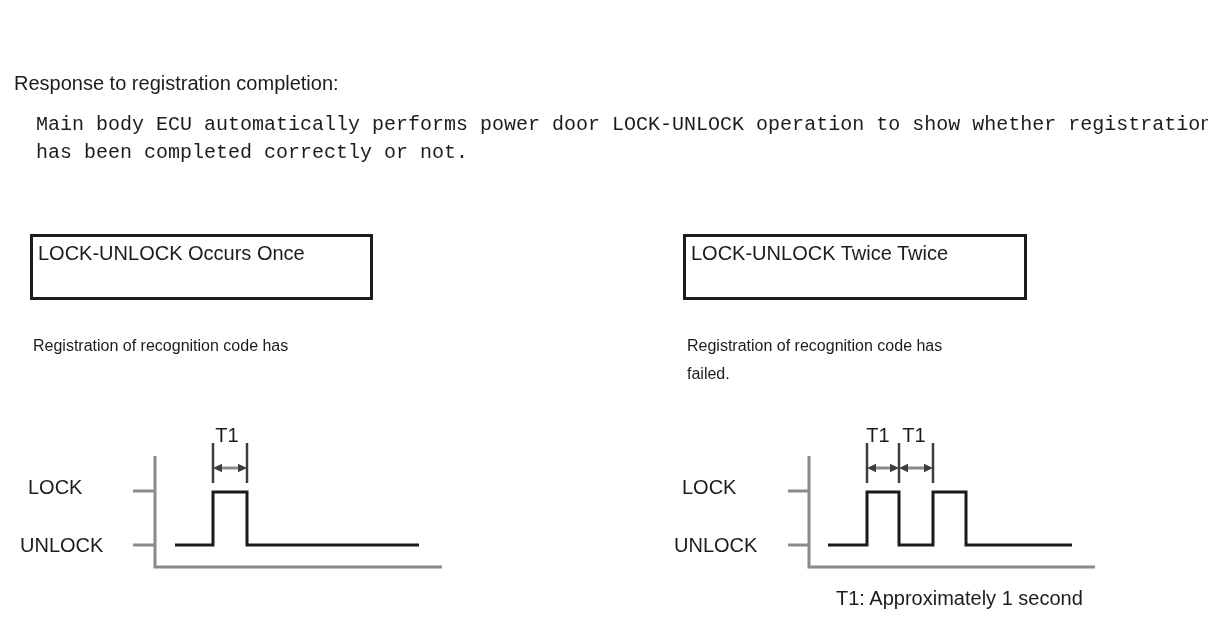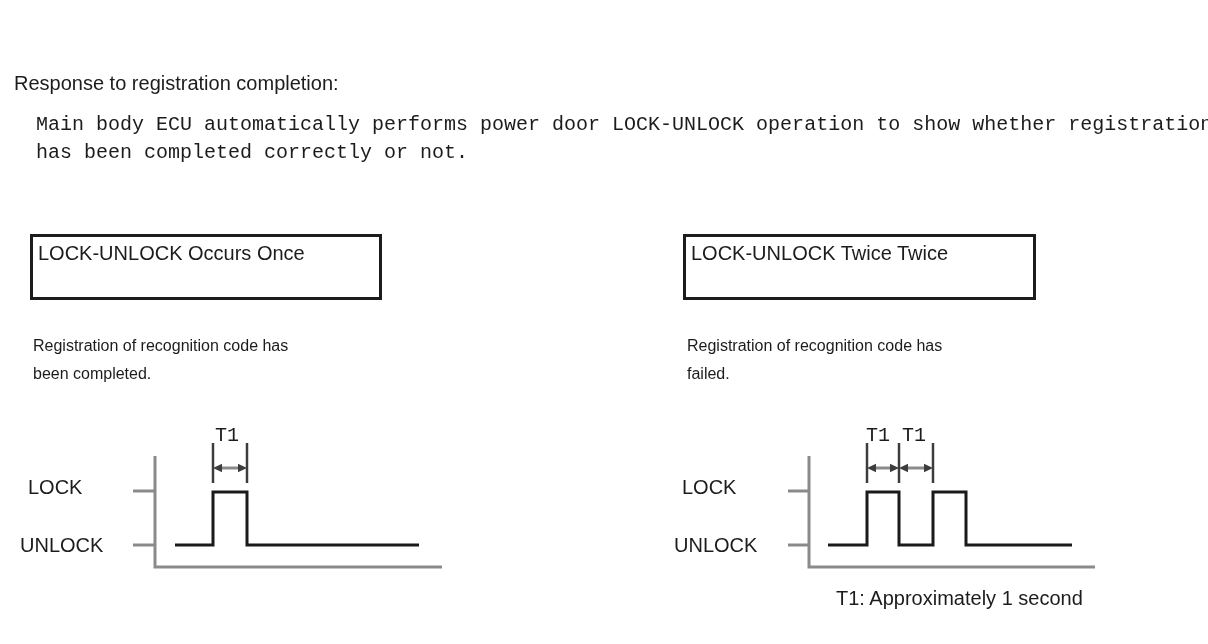--- a/index.html
+++ b/index.html
@@ -10,36 +10,36 @@
     -webkit-font-smoothing: antialiased;
   }
   .abs { position: absolute; }
   .t20 { font-size: 20px; line-height: 23px; white-space: nowrap; }
   .title { left: 14px; top: 24px; margin-top: 48px; }
   .intro { left: 36px; top: 111px; font-family: Liberation Mono, monospace; }
   .intro div { font-size: 20px; line-height: 28px; white-space: nowrap; }
   .label-box {
     border: 3px solid #1c1c1c;
     width: 332px; height: 56px;
-    padding: 4px 9px 0 5px;
+    padding: 4px 0 0 5px;
     box-sizing: content-box;
     background: #ffffff;
   }
   .label-box span { font-size: 20px; line-height: 24px; white-space: nowrap; }
   .box-left  { left: 30px;  top: 234px; }
   .box-right { left: 683px; top: 234px; width: 333px; }
   .desc { font-size: 16px; line-height: 28px; }
   .desc-left  { left: 33px;  top: 332px; }
   .desc-right { left: 687px; top: 332px; }
   .sig-label { }
   .lock-left    { left: 28px;  top: 476px; width: 96px; }
   .unlock-left  { left: 20px;  top: 534px; width: 104px; }
   .lock-right   { left: 682px; top: 476px; width: 96px; }
   .unlock-right { left: 674px; top: 534px; width: 104px; }
-  .t1 { text-align: center; font-family: Liberation Mono, monospace; }
+  .t1 { text-align: center; }
   .t1-left    { left: 202px; top: 424px; width: 50px; }
   .t1-right-1 { left: 860px; top: 424px; width: 36px; }
   .t1-right-2 { left: 896px; top: 424px; width: 36px; }
   .footnote { left: 836px; top: 587px; }
   svg.wave-svg { position: absolute; overflow: visible; }
   .axis   { stroke: #8a8a8a; stroke-width: 3; fill: none; }
   .wave   { stroke: #1a1a1a; stroke-width: 3; fill: none; }
   .dim    { stroke: #3d3d3d; stroke-width: 2.5; fill: none; }
   .shaft  { stroke: #8a8a8a; stroke-width: 3; fill: none; }
   .ahead  { fill: #3d3d3d; stroke: none; }
@@ -56,21 +56,20 @@
 
 <div class="abs label-box box-left">
   <span>LOCK-UNLOCK Occurs Once</span>
 </div>
 <div class="abs label-box box-right">
   <span>LOCK-UNLOCK Twice Twice</span>
 </div>
 
 <div class="abs desc desc-left">
   <div>Registration of recognition code has</div>
-  <div>been completed.</div>
 </div>
 <div class="abs desc desc-right">
   <div>Registration of recognition code has</div>
   <div>failed.</div>
 </div>
 
 <svg class="wave-svg" style="left:130px; top:440px;" width="320" height="135">
   <polyline class="axis" points="25,16 25,127 312,127"></polyline>
   <line class="axis" x1="3" y1="51" x2="26" y2="51"></line>
   <line class="axis" x1="3" y1="105" x2="26" y2="105"></line>

